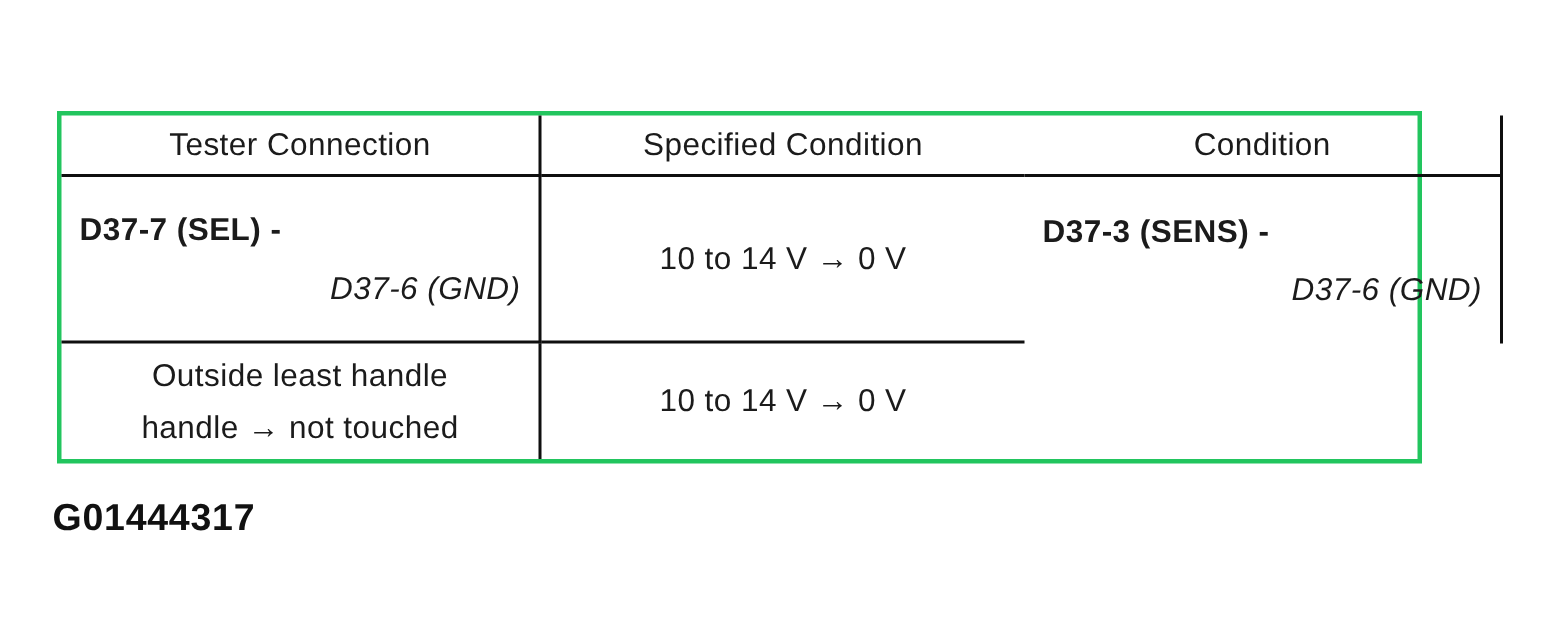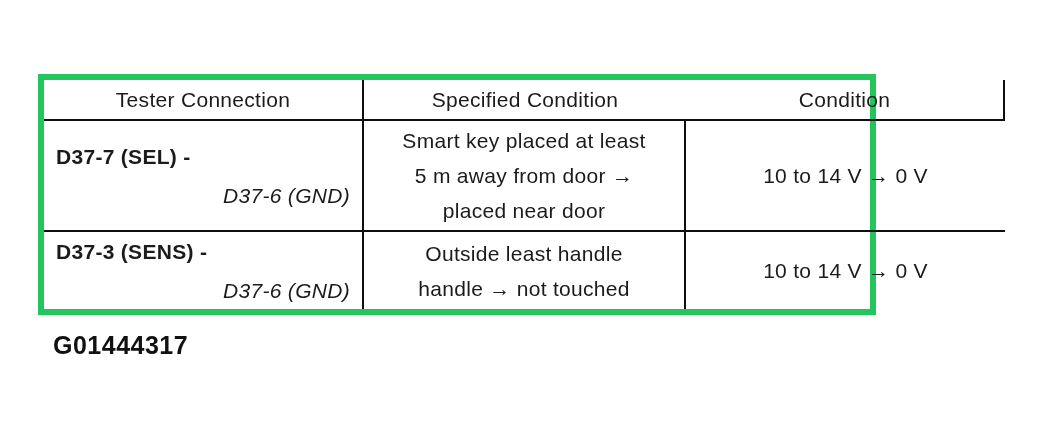--- a/index.html
+++ b/index.html
@@ -15,23 +15,23 @@
     position: relative;
     width: 1044px;
     height: 429px;
     background: #ffffff;
     overflow: hidden;
   }
   .spec-table {
     position: absolute;
     left: 38px;
     top: 74px;
-    width: 838px;
+    width: 910px;
     box-sizing: border-box;
-    border: 6px solid #22c55e;
+    border: 3px solid #22c55e;
     display: grid;
     grid-template-columns: 320px 322px 319px;
     grid-template-rows: 41px 111px 77px;
     background: #ffffff;
   }
   .cell {
     box-sizing: border-box;
     display: flex;
     flex-direction: column;
     justify-content: center;
@@ -57,21 +57,21 @@
     align-items: center;
     text-align: center;
     line-height: 35px;
   }
   .spec {
     align-items: center;
     text-align: right;
   }
   .caption {
     position: absolute;
-    left: 53px;
+    left: 35px;
     top: 331px;
     font-size: 25px;
     font-weight: bold;
     letter-spacing: 0.5px;
     color: #111111;
   }
 </style>
 </head>
 <body>
 
@@ -80,25 +80,20 @@
   <div class="spec-table">
 
     <div class="cell header rhead c1">Tester Connection</div>
     <div class="cell header rhead c3">Specified Condition</div>
     <div class="cell header rhead c2">Condition</div>
 
     <div class="cell conn r1 c1">
       <div class="line-a">D37-7 (SEL) -</div>
       <div class="line-b">D37-6 (GND)</div>
     </div>
-    <div class="cell cond r1 c2">
-      <div>Smart key placed at least</div>
-      <div>5 m away from door →</div>
-      <div>placed near door</div>
-    </div>
     <div class="cell spec r1 c3">10 to 14 V → 0 V</div>
 
     <div class="cell conn r2 c1">
       <div class="line-a">D37-3 (SENS) -</div>
       <div class="line-b">D37-6 (GND)</div>
     </div>
     <div class="cell cond r2 c2">
       <div>Outside least handle</div>
       <div>handle → not touched</div>
     </div>

